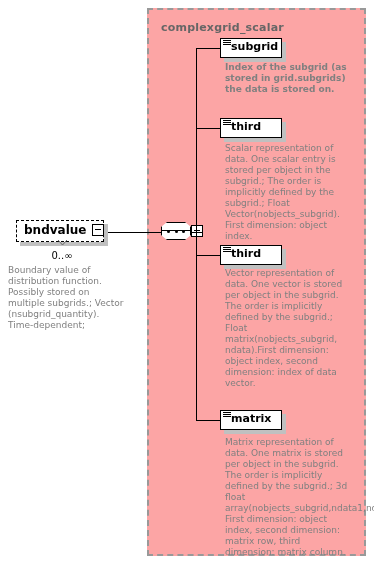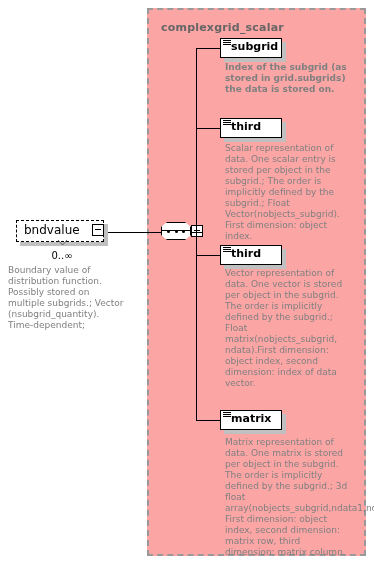--- a/index.html
+++ b/index.html
@@ -140,21 +140,21 @@
     height: 22px;
     background: #ffffff;
     border: 1px dashed #000000;
     box-sizing: border-box;
   }
   .bnd-label {
     position: absolute;
     left: 8px;
     top: 3px;
     font-size: 12px;
-    font-weight: normal;
+    font-weight: bold;
     color: #000000;
     white-space: nowrap;
   }
   .toggle-bnd { right: 4px; top: 4px; }
   .bnd-cardinality {
     position: absolute;
     left: 16px;
     top: 250px;
     width: 92px;
     text-align: center;

